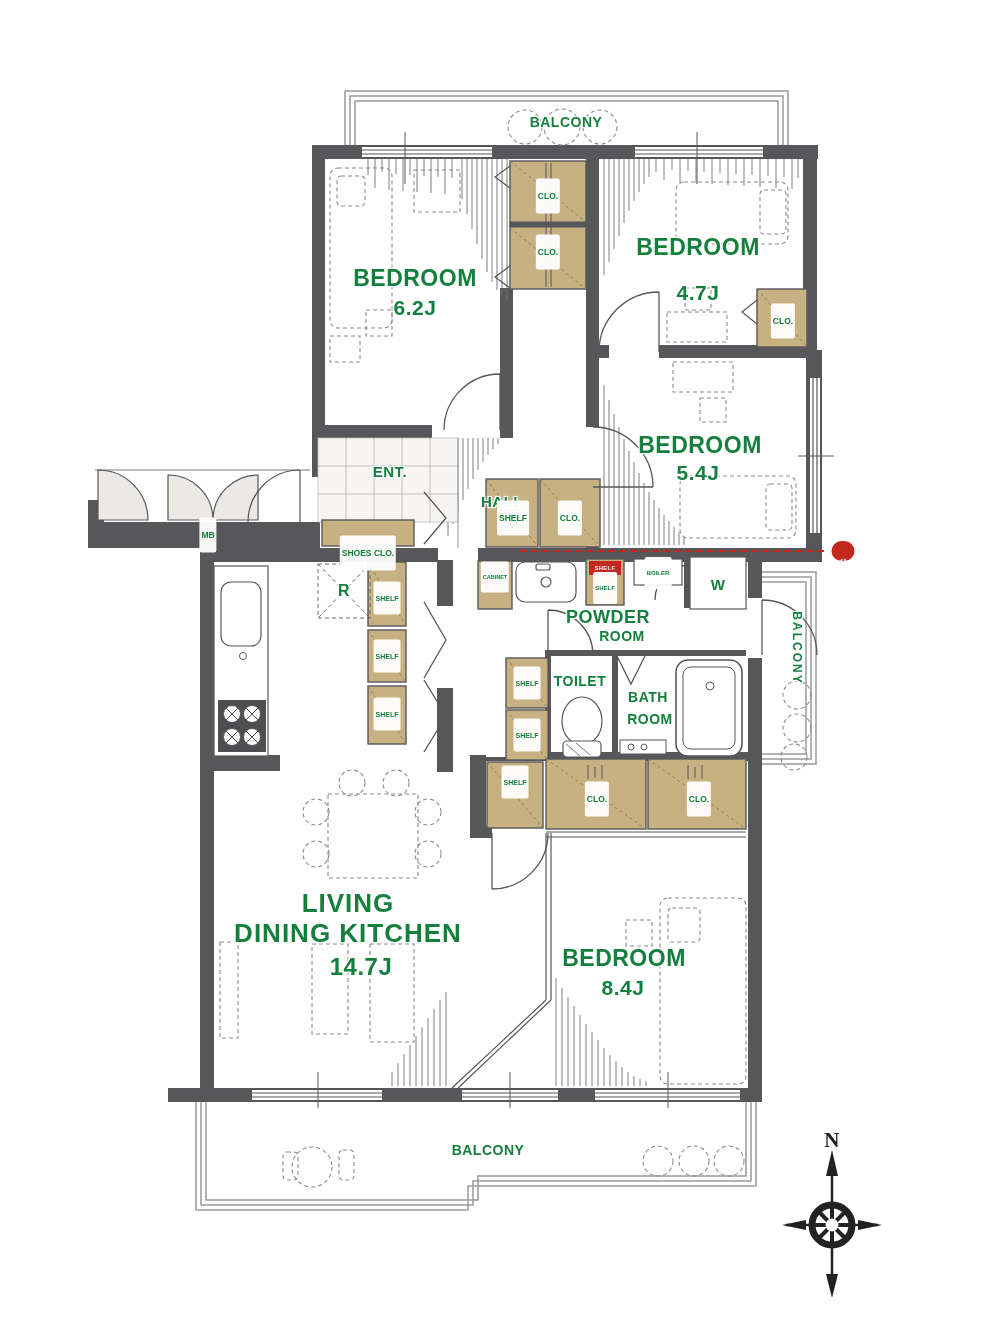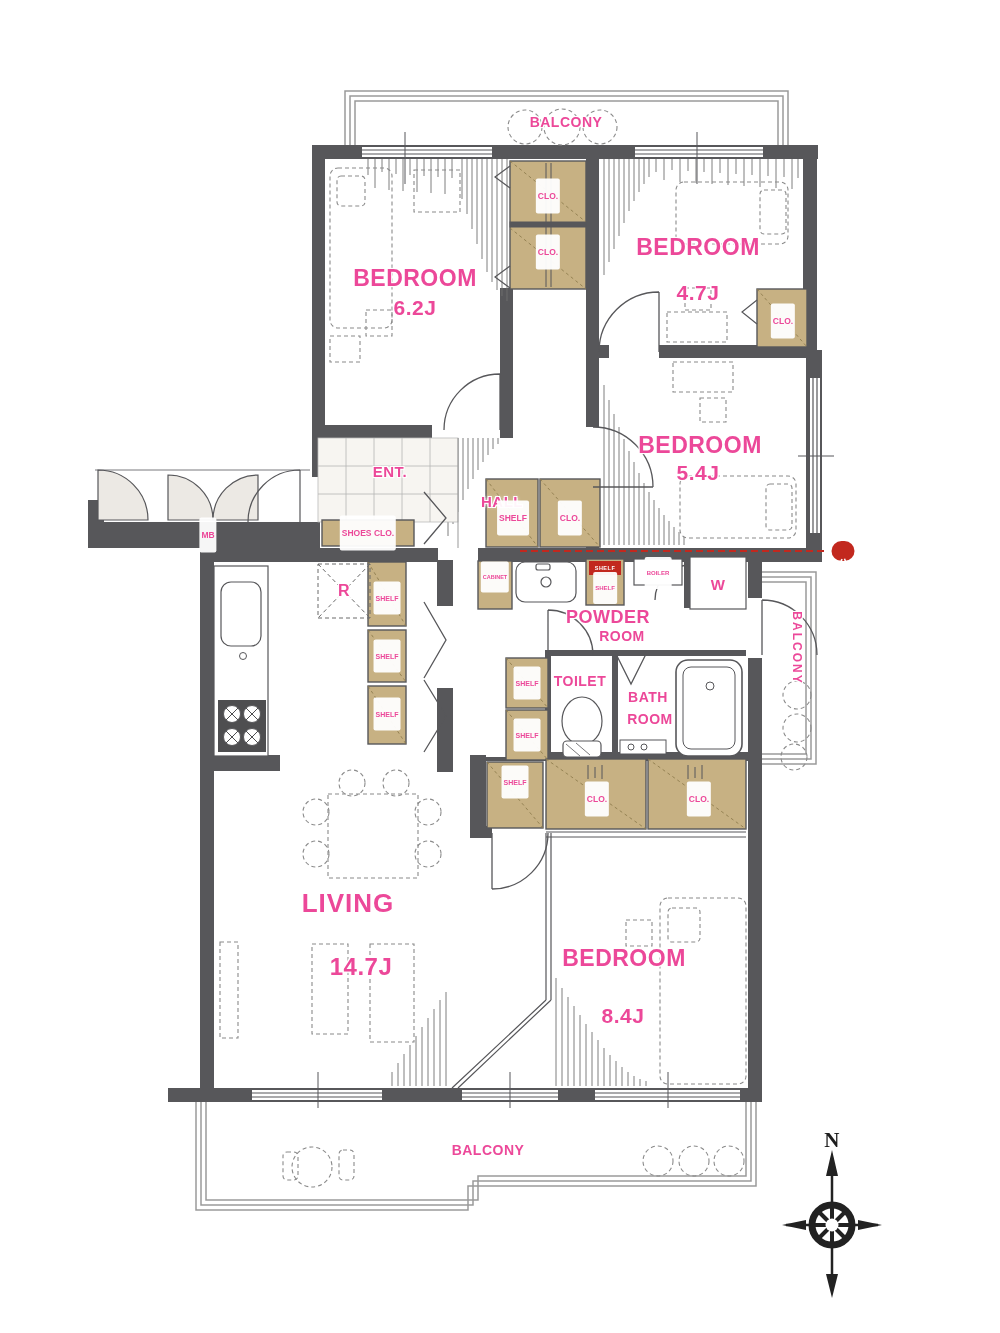--- a/index.html
+++ b/index.html
@@ -1,19 +1,19 @@
 <!DOCTYPE html>
 <html><head>
 <meta charset="utf-8">
 <style>
   html,body{margin:0;padding:0;background:#ffffff;}
   #canvas{position:relative;width:1000px;height:1333px;background:#ffffff;overflow:hidden;
           font-family:"Liberation Sans",sans-serif;}
   svg{position:absolute;left:0;top:0;}
-  .lbl{position:absolute;transform:translate(-50%,-50%);font-weight:bold;color:#ec4899;
+  .lbl{position:absolute;transform:translate(-50%,-50%);font-weight:bold;color:#15803d;
        white-space:nowrap;letter-spacing:.5px;
        text-shadow:-1px -1px 0 #fff,1px -1px 0 #fff,-1px 1px 0 #fff,1px 1px 0 #fff,0 0 4px #fff;}
   .room{font-size:23px;}
   .size{font-size:21px;}
   .ldk{font-size:26px;letter-spacing:1px;}
   .ldksize{font-size:24px;}
   .med{font-size:15px;}
   .sml{font-size:14px;}
   .pill{background:rgba(255,255,255,.95);padding:12px 2px;border-radius:2px;font-size:8.5px;
         letter-spacing:0;text-shadow:none;line-height:11px;}
@@ -282,38 +282,39 @@
 <div class="lbl room" style="left:415px;top:278px;">BEDROOM</div>
 <div class="lbl size" style="left:415px;top:308px;">6.2J</div>
 
 <div class="lbl room" style="left:698px;top:247px;">BEDROOM</div>
 <div class="lbl size" style="left:698px;top:293px;">4.7J</div>
 
 <div class="lbl room" style="left:700px;top:445px;">BEDROOM</div>
 <div class="lbl size" style="left:698px;top:473px;">5.4J</div>
 
 <div class="lbl room" style="left:624px;top:958px;">BEDROOM</div>
-<div class="lbl size" style="left:623px;top:1016px;">8.4J</div>
+<div class="lbl size" style="left:623px;top:988px;">8.4J</div>
 
 <div class="lbl ldk" style="left:348px;top:903px;">LIVING</div>
+<div class="lbl ldk" style="left:348px;top:933px;">DINING KITCHEN</div>
 <div class="lbl ldksize" style="left:361px;top:967px;">14.7J</div>
 
 <div class="lbl med" style="left:502px;top:457px;margin-top:44px;">HALL</div>
 <div class="lbl med" style="left:366px;top:471px;margin-left:24px;">ENT.</div>
 
 <div class="lbl sml" style="left:608px;top:617px;font-size:18px;">POWDER</div>
 <div class="lbl sml" style="left:622px;top:636px;font-size:14px;">ROOM</div>
 <div class="lbl sml" style="left:580px;top:681px;">TOILET</div>
 <div class="lbl sml" style="left:648px;top:697px;">BATH</div>
 <div class="lbl sml" style="left:650px;top:719px;">ROOM</div>
 
 <div class="lbl vert" style="left:797px;top:648px;">BALCONY</div>
 <div class="lbl sml" style="left:488px;top:1150px;">BALCONY</div>
 
-<div class="lbl pill" style="left:368px;top:533px;">SHOES CLO.</div>
+<div class="lbl pill" style="left:368px;top:553px;">SHOES CLO.</div>
 <div class="lbl pill" style="left:208px;top:535px;">MB</div>
 
 <div class="lbl pill" style="left:548px;top:196px;">CLO.</div>
 <div class="lbl pill" style="left:548px;top:252px;">CLO.</div>
 <div class="lbl pill" style="left:783px;top:321px;">CLO.</div>
 <div class="lbl pill" style="left:513px;top:518px;">SHELF</div>
 <div class="lbl pill" style="left:570px;top:518px;">CLO.</div>
 
 <div class="lbl pill pill7" style="left:387px;top:598px;">SHELF</div>
 <div class="lbl pill pill7" style="left:387px;top:656px;">SHELF</div>

